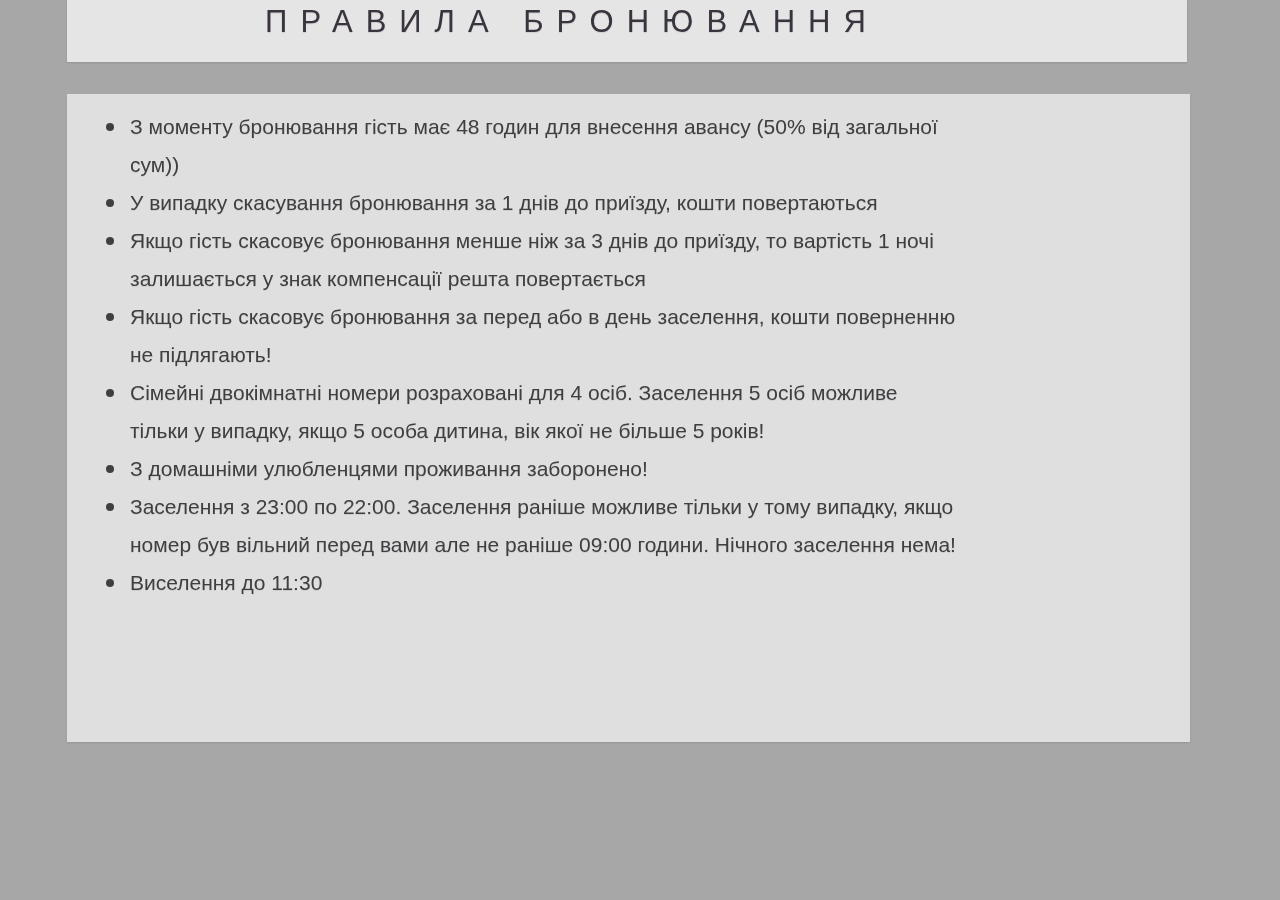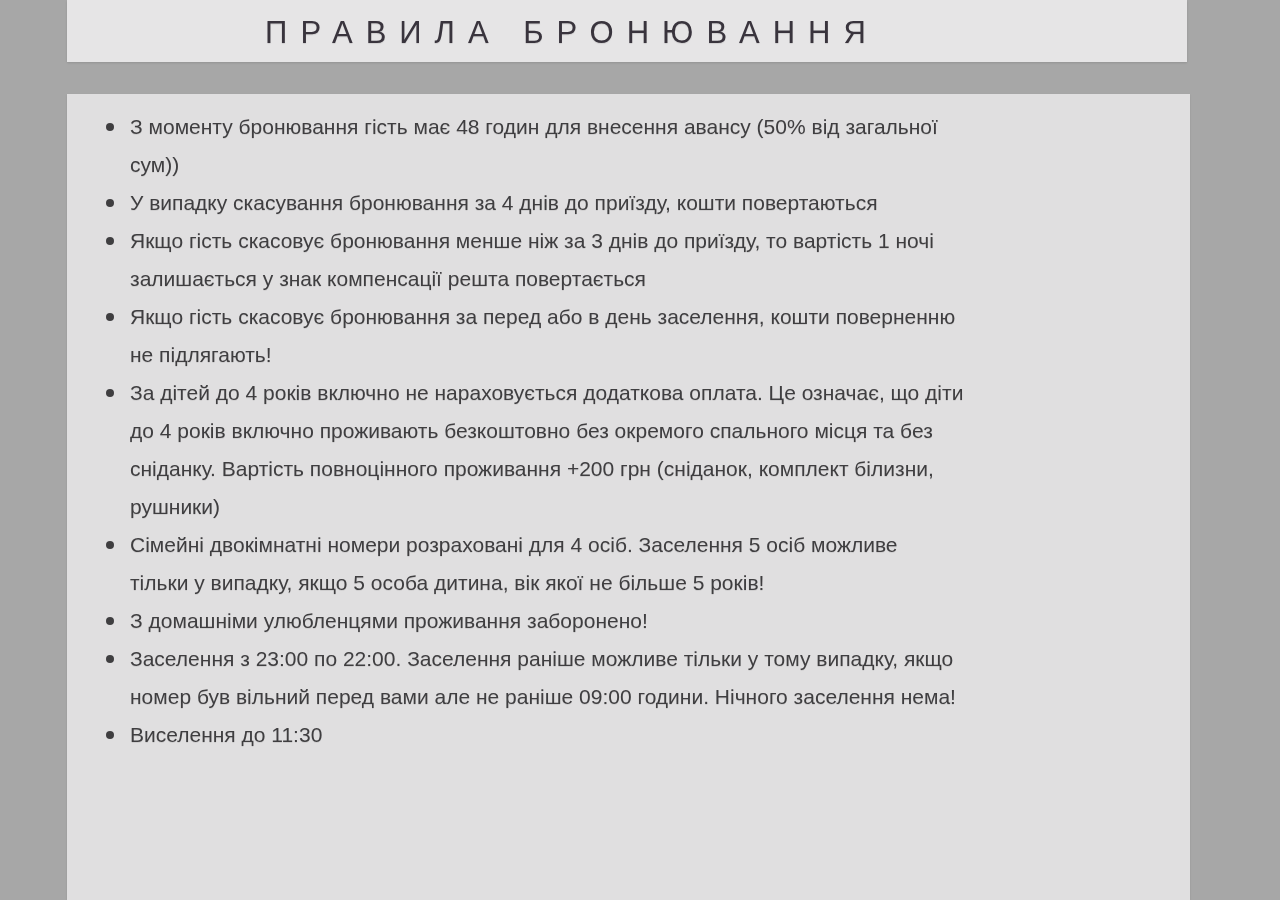--- a/index.html
+++ b/index.html
@@ -17,40 +17,39 @@
 
   .title-band {
     position: absolute;
     left: 67px;
     top: 0;
     width: 1120px;
     height: 62px;
     background: var(--band-bg, #e6e5e6);
     box-shadow: 0 1px 2px rgba(0,0,0,0.12);
     display: flex;
-    align-items: center;
     justify-content: center;
   }
   .title-band h1 {
     margin: 0;
     padding: 4px 110px 0 0; 
     font-size: 31px;
     font-weight: 400;
     letter-spacing: 13px;
     color: var(--title-color, #39343d);
     white-space: nowrap;
     text-shadow: 0 1px 1px rgba(0,0,0,0.10);
   }
 
   .rules-panel {
     position: absolute;
     left: 67px;
     top: 94px;
     width: 1123px;
-    height: 806px;
+    height: 648px;
     background: var(--panel-bg, #e0dfe0);
     box-shadow: 0 1px 2px rgba(0,0,0,0.10);
   }
 
   .rules-list {
     margin: 0;
     padding: 14px 28px 0 63px;
     list-style: none;
   }
   .rule-item {
@@ -76,29 +75,25 @@
 <body style="--page-bg: #a7a7a7; --band-bg: #e6e5e6; --panel-bg: #e0dfe0; --title-color: #39343d; --text-color: #3f3e40;">
 
 <header class="title-band">
   <h1>ПРАВИЛА БРОНЮВАННЯ</h1>
 </header>
 
 <main class="rules-panel">
   <ul class="rules-list" id="rules-list">
       <li class="rule-item">З моменту бронювання гість має 48 годин для внесення авансу (50%  від загальної
 сум))</li>
-      <li class="rule-item">У випадку скасування бронювання за 4 днів до приїзду, кошти повертаються</li>
+      <li class="rule-item">У випадку скасування бронювання за 1 днів до приїзду, кошти повертаються</li>
       <li class="rule-item">Якщо гість скасовує бронювання менше ніж за 3 днів до приїзду, то вартість 1 ночі
 залишається у знак компенсації решта повертається</li>
       <li class="rule-item">Якщо гість скасовує бронювання за перед або в день заселення, кошти поверненню
 не підлягають!</li>
-      <li class="rule-item">За дітей до 4 років включно не нараховується додаткова оплата. Це означає, що діти
-до 4 років включно проживають безкоштовно без окремого спального місця та без
-сніданку. Вартість повноцінного проживання +200 грн (сніданок, комплект білизни,
-рушники)</li>
       <li class="rule-item">Сімейні двокімнатні номери розраховані для 4 осіб. Заселення 5 осіб можливе
 тільки у випадку, якщо 5 особа дитина, вік якої не більше 5 років!</li>
       <li class="rule-item">З домашніми улюбленцями проживання заборонено!</li>
       <li class="rule-item">Заселення з 23:00 по 22:00. Заселення раніше можливе тільки у тому випадку, якщо
 номер був вільний перед вами але не раніше 09:00 години. Нічного заселення нема!</li>
       <li class="rule-item">Виселення до 11:30</li>
     </ul>
 </main>
 
 </body></html>

